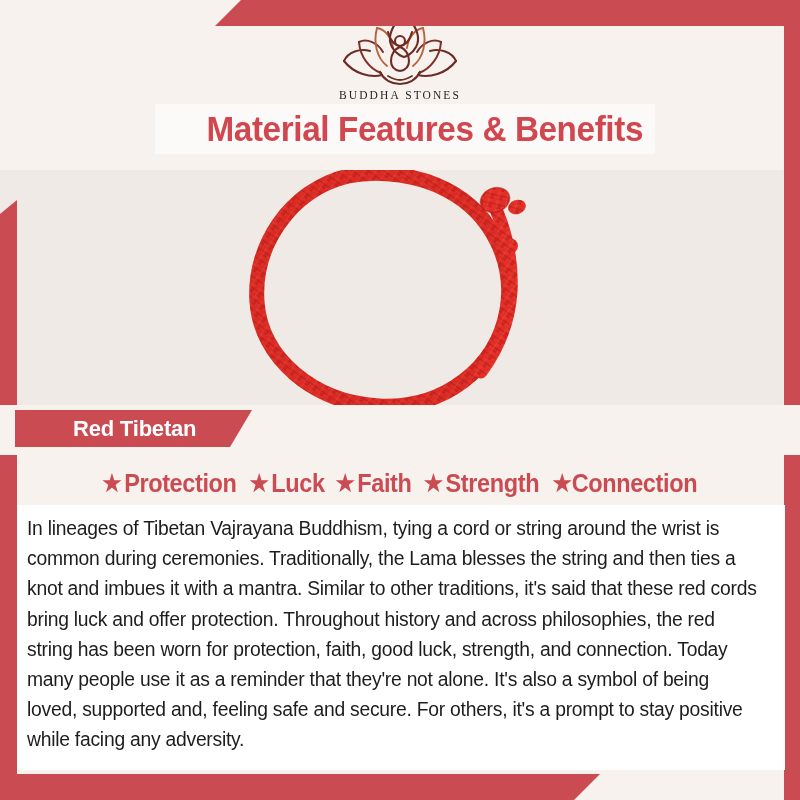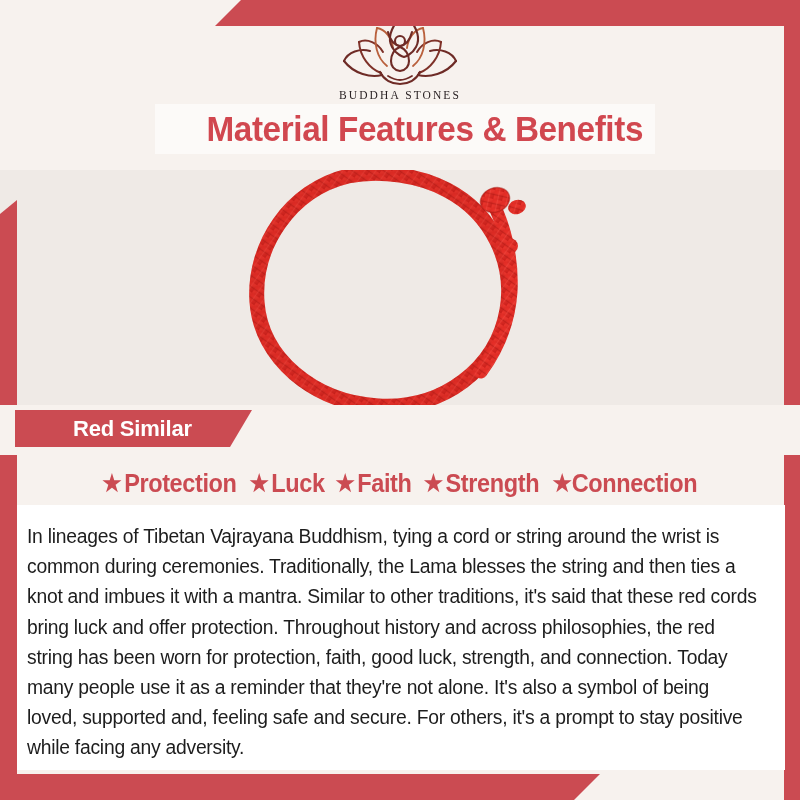--- a/index.html
+++ b/index.html
@@ -193,21 +193,21 @@
 
   
   .copy {
     position: absolute;
     left: 17px;
     top: 505px;
     width: 768px;
     height: 265px;
     background: #ffffff;
     z-index: 6;
-    padding: 16px 12px 0 10px;
+    padding: 8px 12px 0 10px;
     box-sizing: border-box;
   }
   .copy p {
     margin: 0;
     font-size: 19.6px;
     line-height: 30.2px;
     color: #1d1d1d;
     text-align: left;
     letter-spacing: -0.25px;
     transform: scaleX(0.985);
@@ -288,21 +288,21 @@
         <ellipse cx="282" cy="47" rx="9" ry="7" fill="url(#braid)" transform="rotate(-18 282 47)"></ellipse>
         <ellipse cx="274" cy="86" rx="9" ry="8" fill="url(#braid)"></ellipse>
       </svg>
     </span>
   </div>
 
   <div class="banner-strip"></div>
   <div class="strip-left"></div>
   <div class="strip-left-low"></div>
   <div class="name-banner">
-    <span class="name-banner-text">Red Similar</span>
+    <span class="name-banner-text">Red Tibetan</span>
   </div>
 
   <div class="features">
     <span class="feature">
       <span class="star">★</span>
       <span>Protection</span>
     </span>
     <span class="feature">
       <span class="star">★</span>
       <span>Luck</span>

